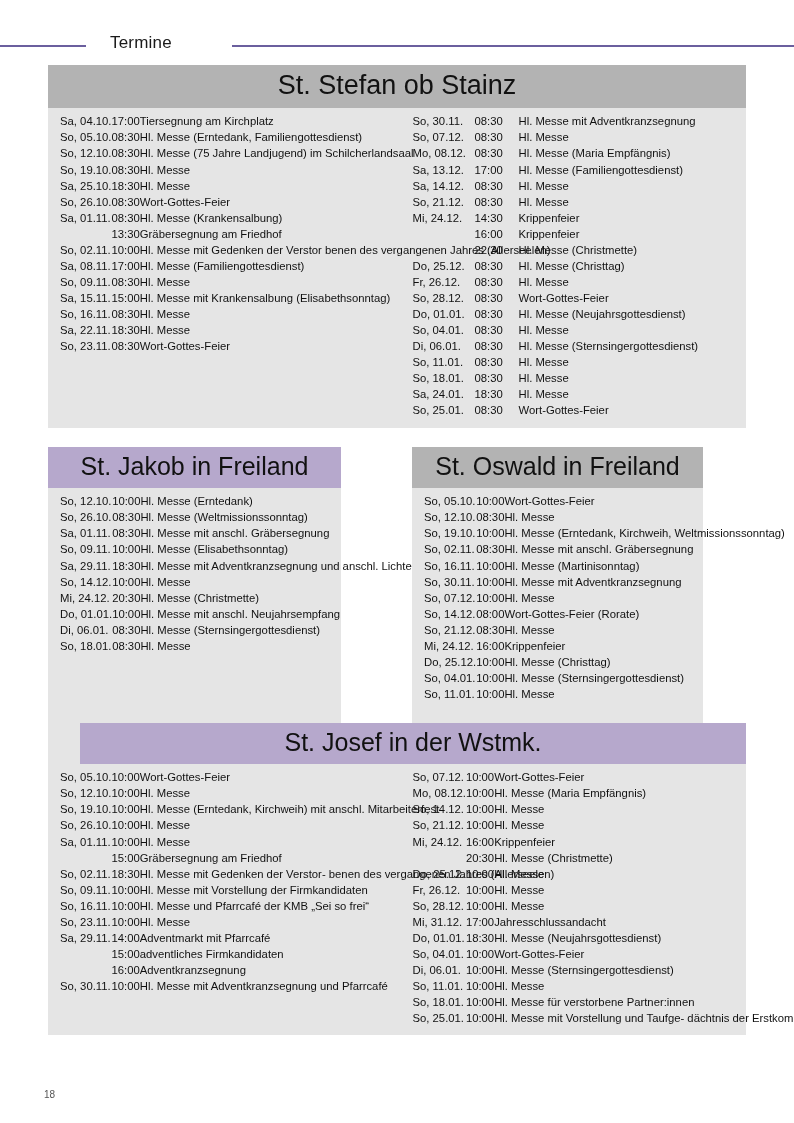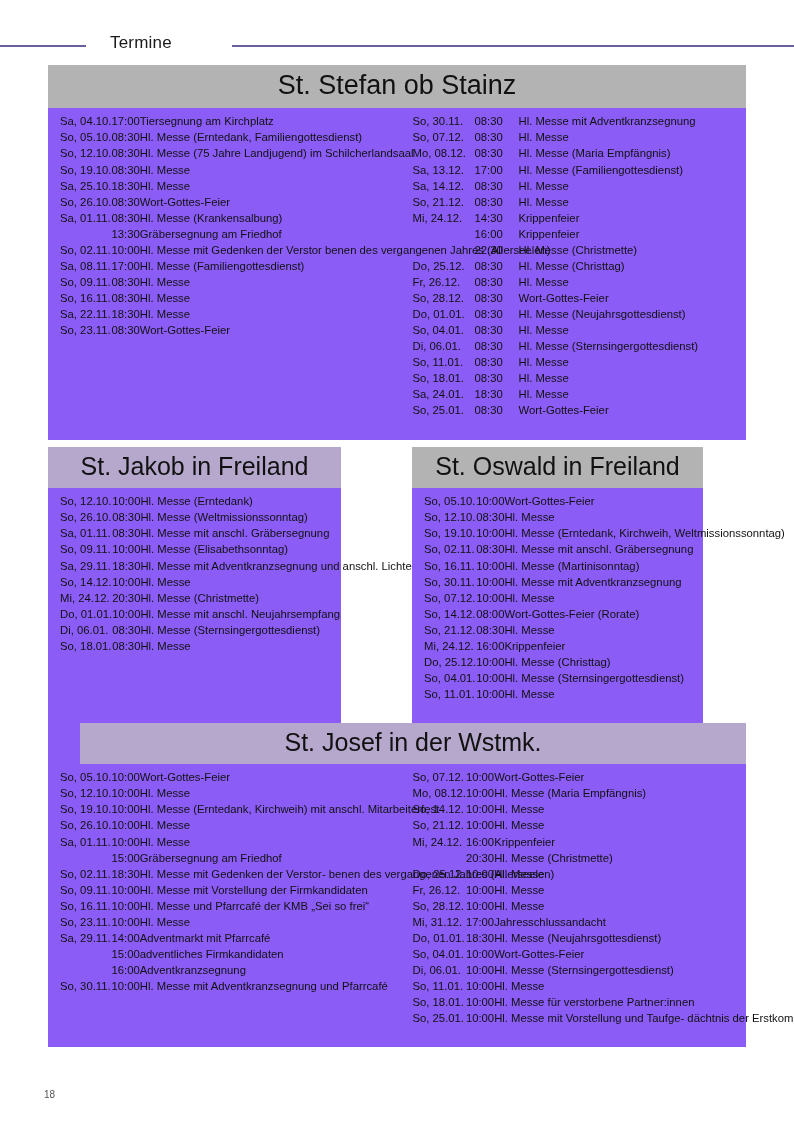--- a/index.html
+++ b/index.html
@@ -24,33 +24,33 @@
   .rule-right {
     position: absolute; left: 232px; top: 9px; width: 562px; height: 2px;
     background: #6b5f9e;
   }
   .termine {
     position: absolute; left: 110px; top: -3px;
     font-size: 17px; color: #1a1a1a; letter-spacing: 0.2px;
   }
 
   
-  .block { position: absolute; background: #8b5cf6; }
+  .block { position: absolute; background: #e5e5e5; }
   .block-title {
     background: #b3b3b3;
     text-align: center;
     font-size: 27px;
     color: #111;
     padding: 6px 0 9px 0;
     line-height: 1.05;
   }
   .block-title.purple { background: #b6a8cc; }
   .block-body {
     display: flex;
-    padding: 6px 0 20px 0;
+    padding: 6px 0 8px 0;
   }
   .col { padding: 0 8px 0 12px; }
 
   table.ev { border-collapse: collapse; width: 100%; }
   table.ev td {
     font-size: 11.3px;
     color: #111;
     vertical-align: top;
     padding: 0 0 1.5px 0;
     line-height: 1.29;
@@ -151,20 +151,25 @@
                 <td class="d">Sa, 08.11.</td>
                 <td class="t">17:00</td>
                 <td class="x">Hl. Messe (Familiengottesdienst)</td>
               </tr>
               <tr>
                 <td class="d">So, 09.11.</td>
                 <td class="t">08:30</td>
                 <td class="x">Hl. Messe</td>
               </tr>
               <tr>
+                <td class="d">Sa, 15.11.</td>
+                <td class="t">15:00</td>
+                <td class="x">Hl. Messe mit Krankensalbung (Elisabethsonntag)</td>
+              </tr>
+              <tr>
                 <td class="d">So, 16.11.</td>
                 <td class="t">08:30</td>
                 <td class="x">Hl. Messe</td>
               </tr>
               <tr>
                 <td class="d">Sa, 22.11.</td>
                 <td class="t">18:30</td>
                 <td class="x">Hl. Messe</td>
               </tr>
               <tr>

